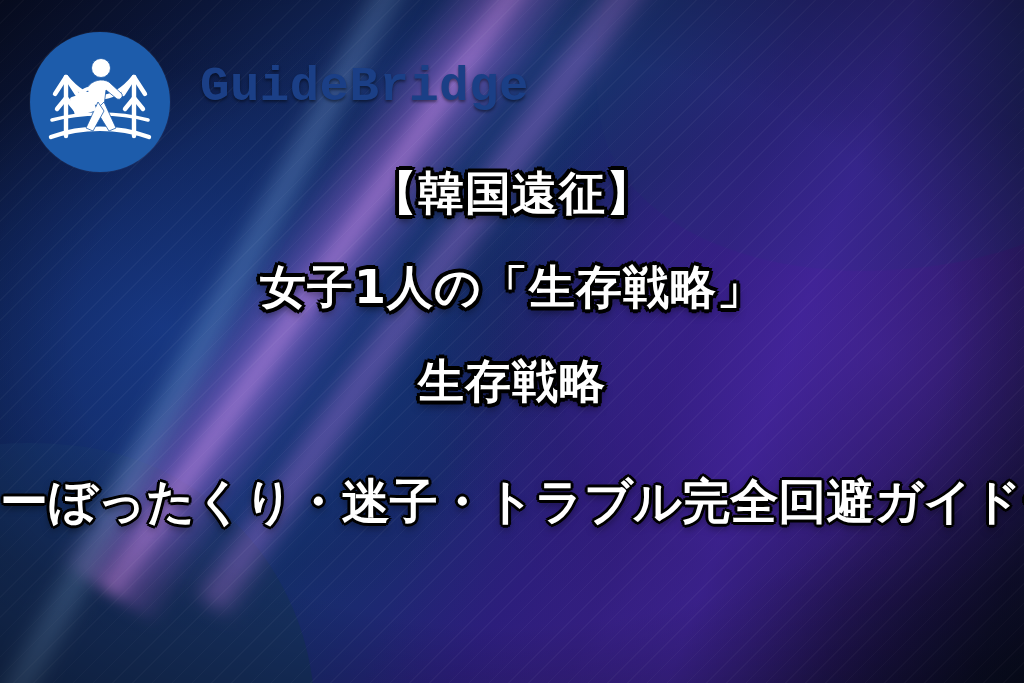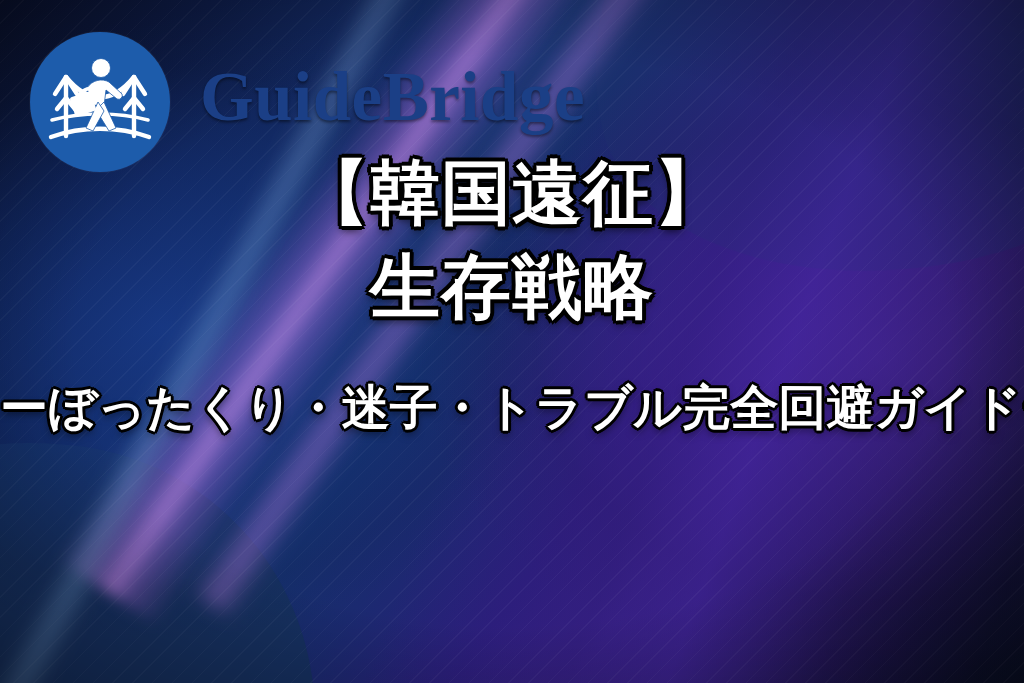--- a/index.html
+++ b/index.html
@@ -176,44 +176,44 @@
     box-shadow: 0 0 0 1px rgba(255,255,255,0.04);
   }
   .logo-mark svg { display: block; width: 140px; height: 140px; }
 
   
   .brand-word {
     position: absolute;
     left: 200px;
     top: 63px;
     z-index: 5;
-    font-family: Liberation Serif, serif;
+    font-family: Liberation Mono, monospace;
     font-weight: 700;
-    font-size: 69px;
+    font-size: 49px;
     line-height: 1;
     letter-spacing: 0.5px;
     color: #1b3f86;
     text-shadow: 0 2px 3px rgba(0,0,0,0.45);
     white-space: nowrap;
   }
 
   
   .title-block {
     position: absolute;
     left: 0;
     right: 0;
     top: 146px;
     z-index: 6;
     text-align: center;
   }
   .title-line {
     font-family: "DejaVu Sans", "Liberation Sans", sans-serif;
     font-weight: 700;
     color: #ffffff;
-    font-size: 70px;
+    font-size: 46px;
     line-height: 94px;
     letter-spacing: 1px;
     white-space: nowrap;
     text-shadow:
       -3px 0 0 #000, 3px 0 0 #000, 0 -3px 0 #000, 0 3px 0 #000,
       -3px -3px 0 #000, 3px -3px 0 #000, -3px 3px 0 #000, 3px 3px 0 #000,
       -4px 0 0 #000, 4px 0 0 #000, 0 -4px 0 #000, 0 4px 0 #000,
       0 5px 9px rgba(0,0,0,0.65);
   }
   .subtitle-line {
@@ -279,17 +279,18 @@
         <rect x="42" y="62" width="22" height="20" rx="2.5" fill="#ffffff" transform="rotate(-18 53 72)"></rect>
         <path d="M50 62 C 56 55, 64 55, 68 60" fill="none" stroke="#ffffff" stroke-width="3.6" stroke-linecap="round"></path>
       </g>
     </svg>
   </div>
 
   <div class="brand-word">GuideBridge</div>
 
   <div class="title-block">
     <div class="title-line">【韓国遠征】</div>
+    <div class="title-line">女子1人の「生存戦略」</div>
     <div class="title-line">生存戦略</div>
     <div class="subtitle-line">ーぼったくり・迷子・トラブル完全回避ガイドー</div>
   </div>
 
 </div>
 
 </body></html>

